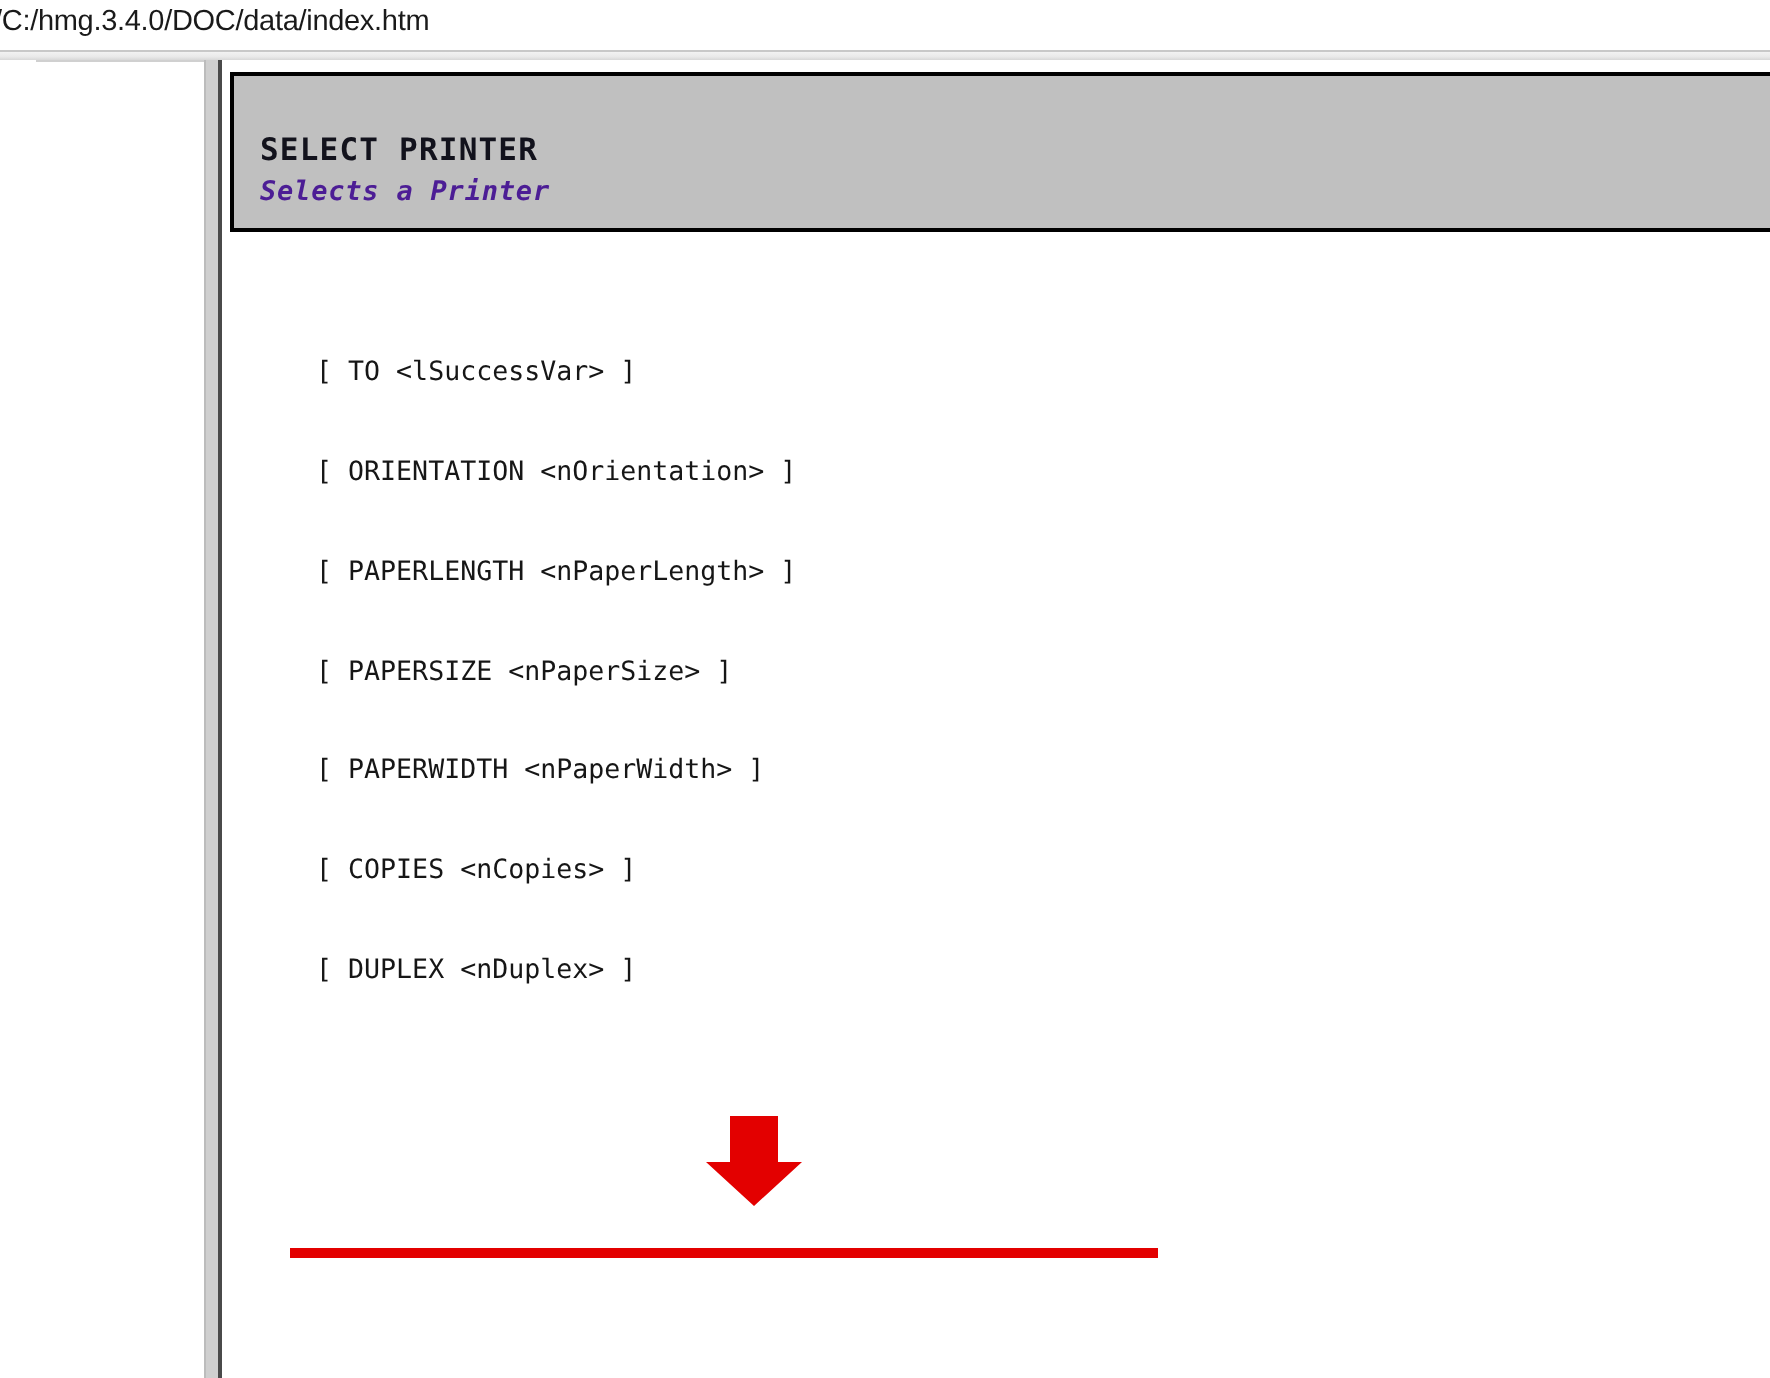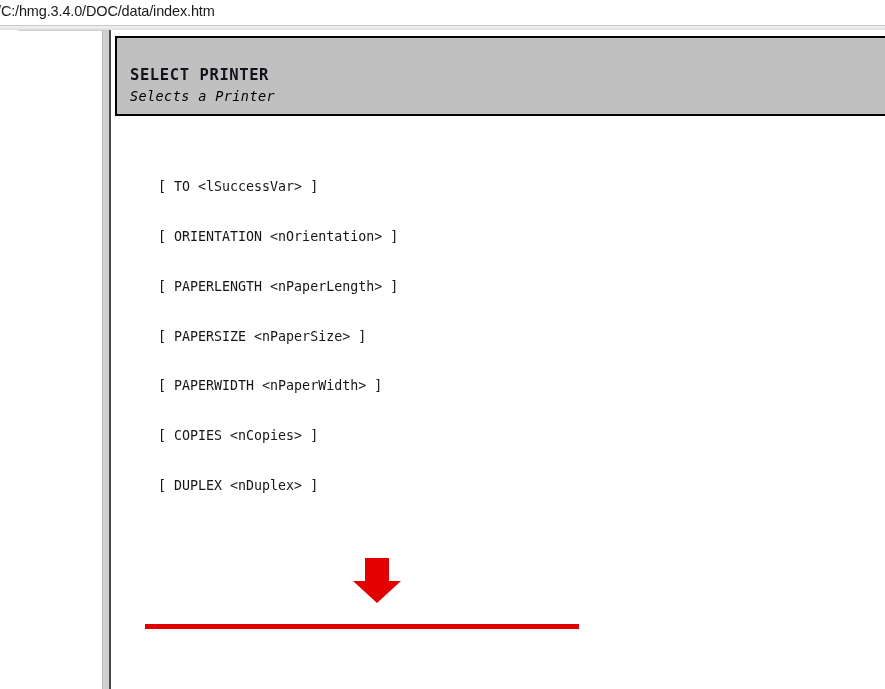--- a/index.html
+++ b/index.html
@@ -109,22 +109,22 @@
     color: #12121c;
     white-space: pre;
     letter-spacing: 0.6px;
   }
   #title-sub {
     position: absolute;
     left: 13px; top: 50px;
     font-family: "DejaVu Sans Mono", "Liberation Mono", monospace;
     font-size: 13.5px;
     font-style: italic;
-    font-weight: normal;
-    color: #000000;
+    font-weight: bold;
+    color: #4c1d95;
     white-space: pre;
     letter-spacing: 0.4px;
   }
 
   
   #code-body {
     position: absolute;
     left: 7px; top: 116px;
     width: 785px;
     font-family: "DejaVu Sans Mono", "Liberation Mono", monospace;

